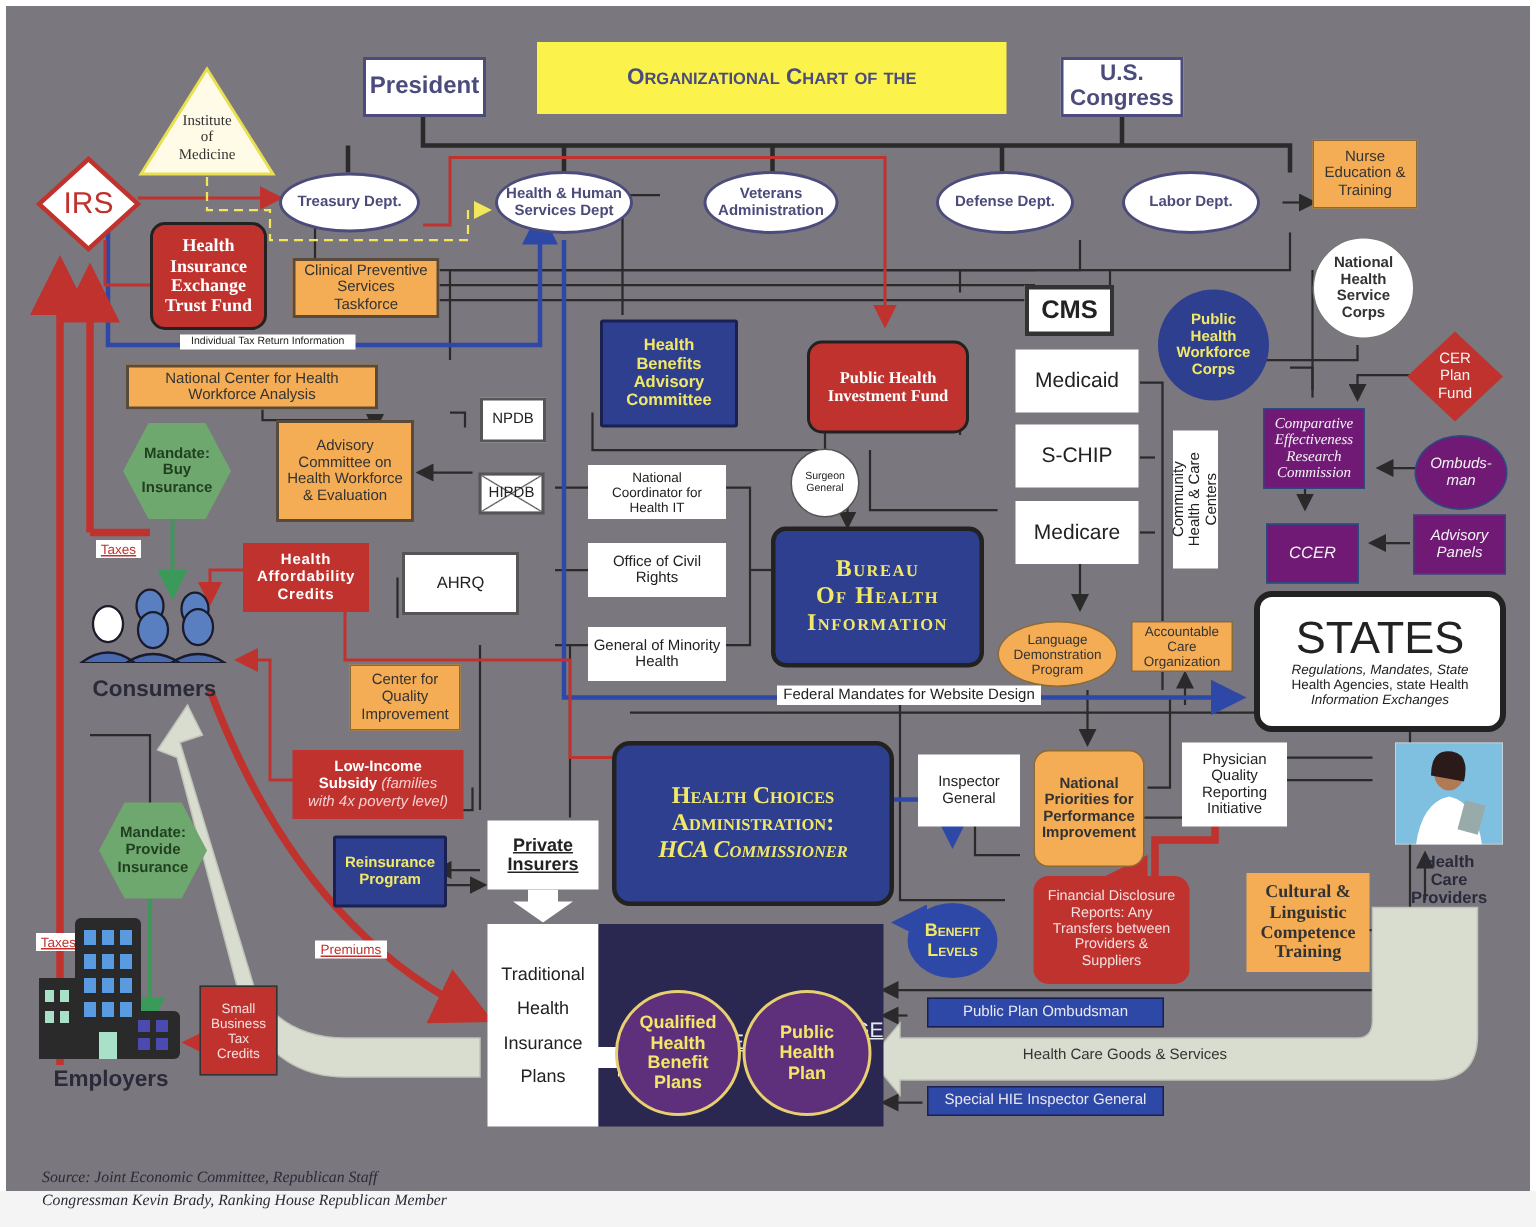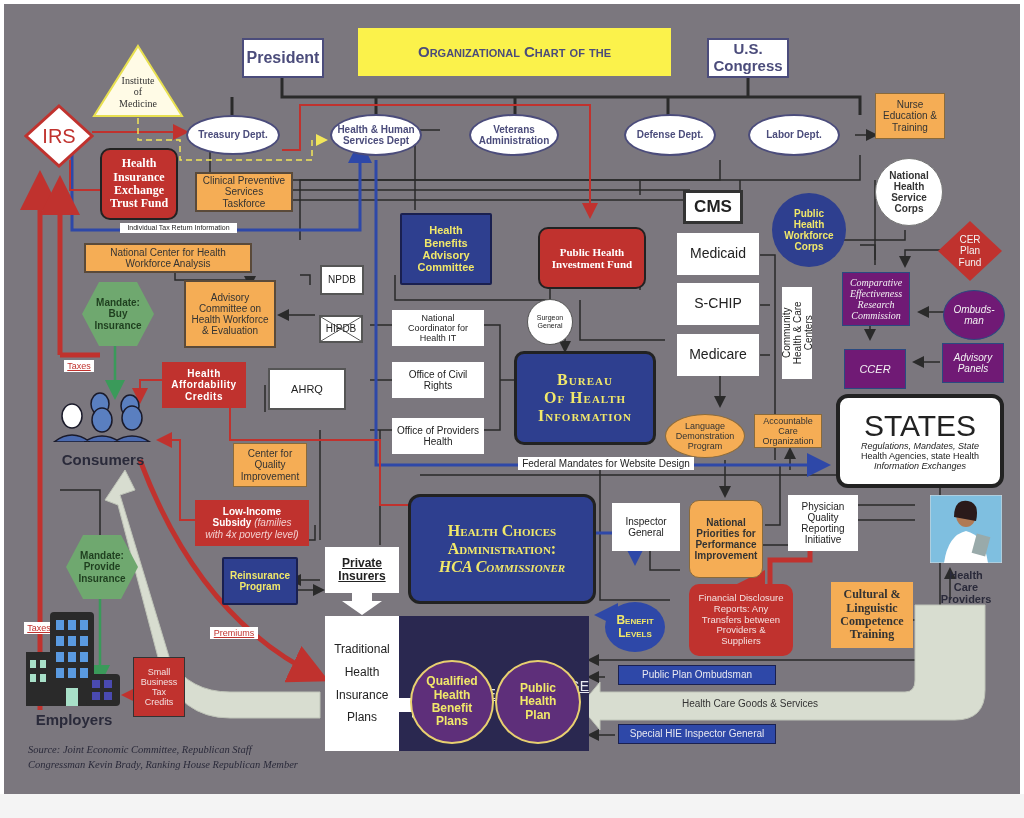--- a/index.html
+++ b/index.html
@@ -318,21 +318,21 @@
 <div class="node white" style="left:392px;top:310px;width:92px;height:36px;font-size:9px;flex-direction:column;border:none;">
     <span>National</span>
     <span>Coordinator for</span>
     <span>Health IT</span>
   </div>
 <div class="node white" style="left:392px;top:362px;width:92px;height:36px;font-size:10px;flex-direction:column;border:none;">
     <span>Office of Civil</span>
     <span>Rights</span>
   </div>
 <div class="node white" style="left:392px;top:418px;width:92px;height:36px;font-size:10px;flex-direction:column;border:none;">
-    <span>Office of Providers</span>
+    <span>General of Minority</span>
     <span>Health</span>
   </div>
 
 <div class="node blue serif bold smallcaps" style="left:514px;top:351px;width:142px;height:94px;font-size:16px;flex-direction:column;border-radius:10px;border:3px solid #222;letter-spacing:1px;">
     <span>Bureau</span>
     <span>Of Health</span>
     <span>Information</span>
   </div>
 
 <div class="node" style="left:64px;top:360px;width:30px;height:12px;background:#fff;color:#c0322e;font-size:9px;text-decoration:underline;">
@@ -553,16 +553,16 @@
 <div class="node" style="left:618px;top:665px;width:158px;height:20px;font-size:10px;background:#2e48a8;color:#e8e8f0;border:1px solid #1a2050;">
     <span>Public Plan Ombudsman</span>
   </div>
 <div class="node" style="left:650px;top:697px;width:200px;height:14px;font-size:10px;color:#333;">
     <span>Health Care Goods &amp; Services</span>
   </div>
 <div class="node" style="left:618px;top:724px;width:158px;height:20px;font-size:10px;background:#2e48a8;color:#e8e8f0;border:1px solid #1a2050;">
     <span>Special HIE Inspector General</span>
   </div>
 
-<div class="serif" style="position:absolute;left:28px;top:742px;font-size:10.5px;font-style:italic;color:#2a2a3a;line-height:1.45;">
+<div class="serif" style="position:absolute;left:28px;top:778px;font-size:10.5px;font-style:italic;color:#2a2a3a;line-height:1.45;">
   <div>Source: Joint Economic Committee, Republican Staff</div>
   <div>Congressman Kevin Brady, Ranking House Republican Member</div>
 </div>
 
 </body></html>

